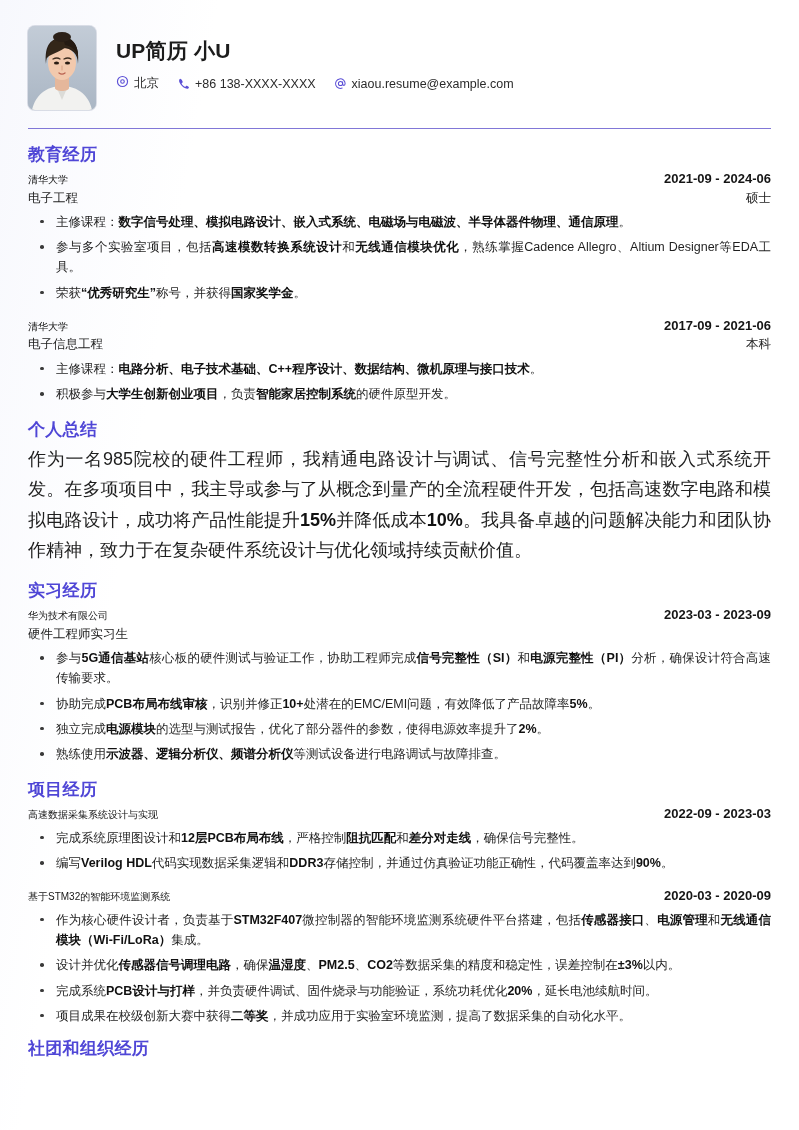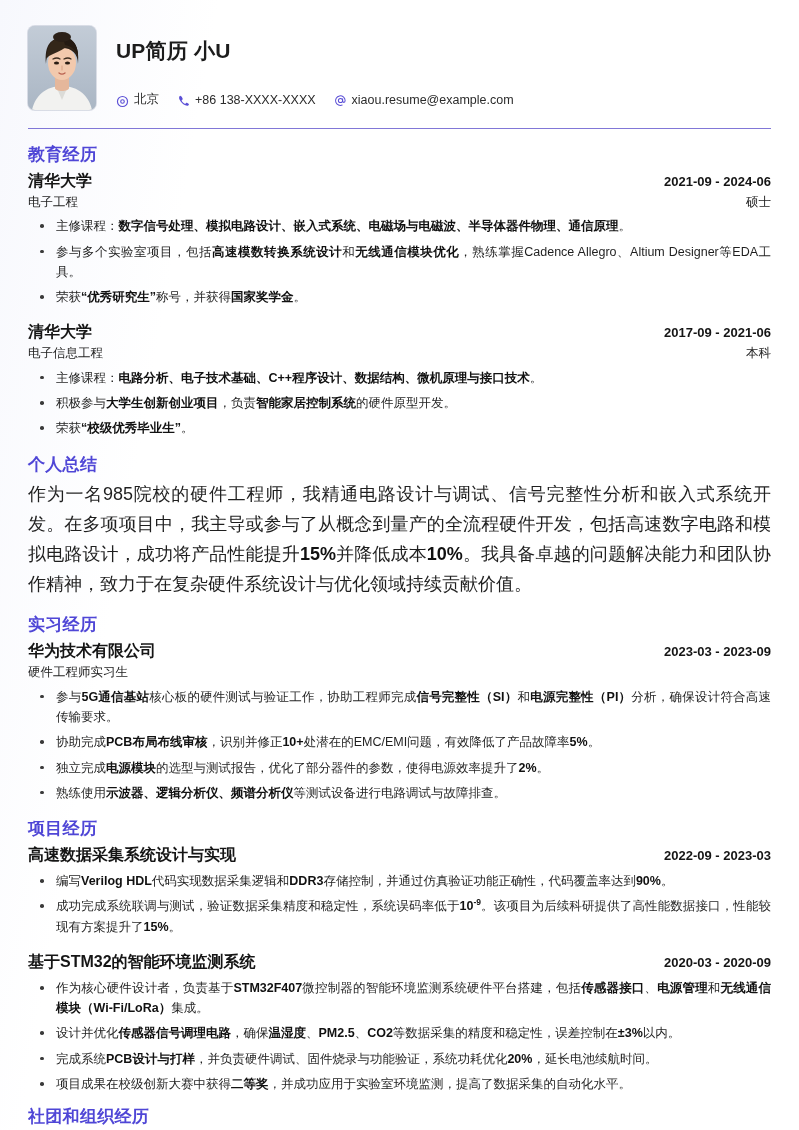--- a/index.html
+++ b/index.html
@@ -27,39 +27,39 @@
   .avatar svg{display:block;width:100%;height:100%;}
   .hdr-text{margin-left:20px;padding-top:13px;}
   .name{
     font-size:21px;font-weight:600;letter-spacing:.2px;color:#1c1c1c;
     line-height:1.1;
   }
   .contact{
     margin-top:13px;display:flex;align-items:center;flex-wrap:wrap;
     font-size:12.5px;color:#2b2b2b;
   }
-  .c-item{display:flex;align-items:flex-end;margin-right:18px;white-space:nowrap;margin-top:16px;}
+  .c-item{display:flex;align-items:flex-start;margin-right:18px;white-space:nowrap;}
   .c-ico{
     width:13px;height:13px;margin-right:5px;flex:0 0 auto;
     display:inline-flex;align-items:center;justify-content:center;color:#5b4fd6;
   }
   .c-ico svg{width:13px;height:13px;display:block;}
   .divider{
     margin-top:18px;height:0;border-top:1.6px solid #6b5fd0;opacity:.85;
   }
   
   .section{margin-top:14px;}
   .sec-title{
     font-size:17px;font-weight:700;color:#4f46d6;letter-spacing:.3px;
     margin-bottom:3px;
   }
   .entry{margin-top:2px;}
   .entry + .entry{margin-top:13px;}
   .row{display:flex;justify-content:space-between;align-items:baseline;}
-  .org{font-size:16px;font-weight:700;color:#151515;line-height:1.5;}
+  .org{font-size:10px;font-weight:400;color:#151515;line-height:1.5;}
   .date{font-size:13px;font-weight:700;color:#151515;white-space:nowrap;line-height:1.5;}
   .role{font-size:12.5px;font-weight:400;color:#222;line-height:1.55;}
   .meta{font-size:12.5px;font-weight:400;color:#222;white-space:nowrap;line-height:1.55;margin-left:11px;}
   ul.bullets{list-style:none;margin:4px 0 0 0;padding:0;}
   ul.bullets li{
     position:relative;padding-left:28px;margin-bottom:5px;
     font-size:12.5px;line-height:1.62;color:#1f1f1f;text-align:justify;
   }
   ul.bullets li:last-child{margin-bottom:0;}
   ul.bullets li:before{
@@ -178,21 +178,20 @@
         <div class="org">清华大学</div>
         <div class="date">2017-09 - 2021-06</div>
       </div>
       <div class="row">
         <div class="role">电子信息工程</div>
         <div class="meta">本科</div>
       </div>
       <ul class="bullets">
           <li>主修课程：<b>电路分析、电子技术基础、C++程序设计、数据结构、微机原理与接口技术</b>。</li>
           <li>积极参与<b>大学生创新创业项目</b>，负责<b>智能家居控制系统</b>的硬件原型开发。</li>
-          <li>荣获<b>“校级优秀毕业生”</b>。</li>
         </ul>
     </div>
   </div>
 
   <div class="section">
     <div class="sec-title">个人总结</div>
     <div class="summary">作为一名985院校的硬件工程师，我精通电路设计与调试、信号完整性分析和嵌入式系统开发。在多项项目中，我主导或参与了从概念到量产的全流程硬件开发，包括高速数字电路和模拟电路设计，成功将产品性能提升<b>15%</b>并降低成本<b>10%</b>。我具备卓越的问题解决能力和团队协作精神，致力于在复杂硬件系统设计与优化领域持续贡献价值。</div>
   </div>
 
   <div class="section">
@@ -217,22 +216,22 @@
 
   <div class="section">
     <div class="sec-title">项目经历</div>
 
     <div class="entry">
       <div class="row">
         <div class="org">高速数据采集系统设计与实现</div>
         <div class="date">2022-09 - 2023-03</div>
       </div>
       <ul class="bullets">
+          <li>完成系统原理图设计和<b>12层PCB布局布线</b>，严格控制<b>阻抗匹配</b>和<b>差分对走线</b>，确保信号完整性。</li>
           <li>编写<b>Verilog HDL</b>代码实现数据采集逻辑和<b>DDR3</b>存储控制，并通过仿真验证功能正确性，代码覆盖率达到<b>90%</b>。</li>
-          <li>成功完成系统联调与测试，验证数据采集精度和稳定性，系统误码率低于<b>10<sup>-9</sup></b>。该项目为后续科研提供了高性能数据接口，性能较现有方案提升了<b>15%</b>。</li>
         </ul>
     </div>
 
     <div class="entry">
       <div class="row">
         <div class="org">基于STM32的智能环境监测系统</div>
         <div class="date">2020-03 - 2020-09</div>
       </div>
       <ul class="bullets">
           <li>作为核心硬件设计者，负责基于<b>STM32F407</b>微控制器的智能环境监测系统硬件平台搭建，包括<b>传感器接口</b>、<b>电源管理</b>和<b>无线通信模块（Wi-Fi/LoRa）</b>集成。</li>

